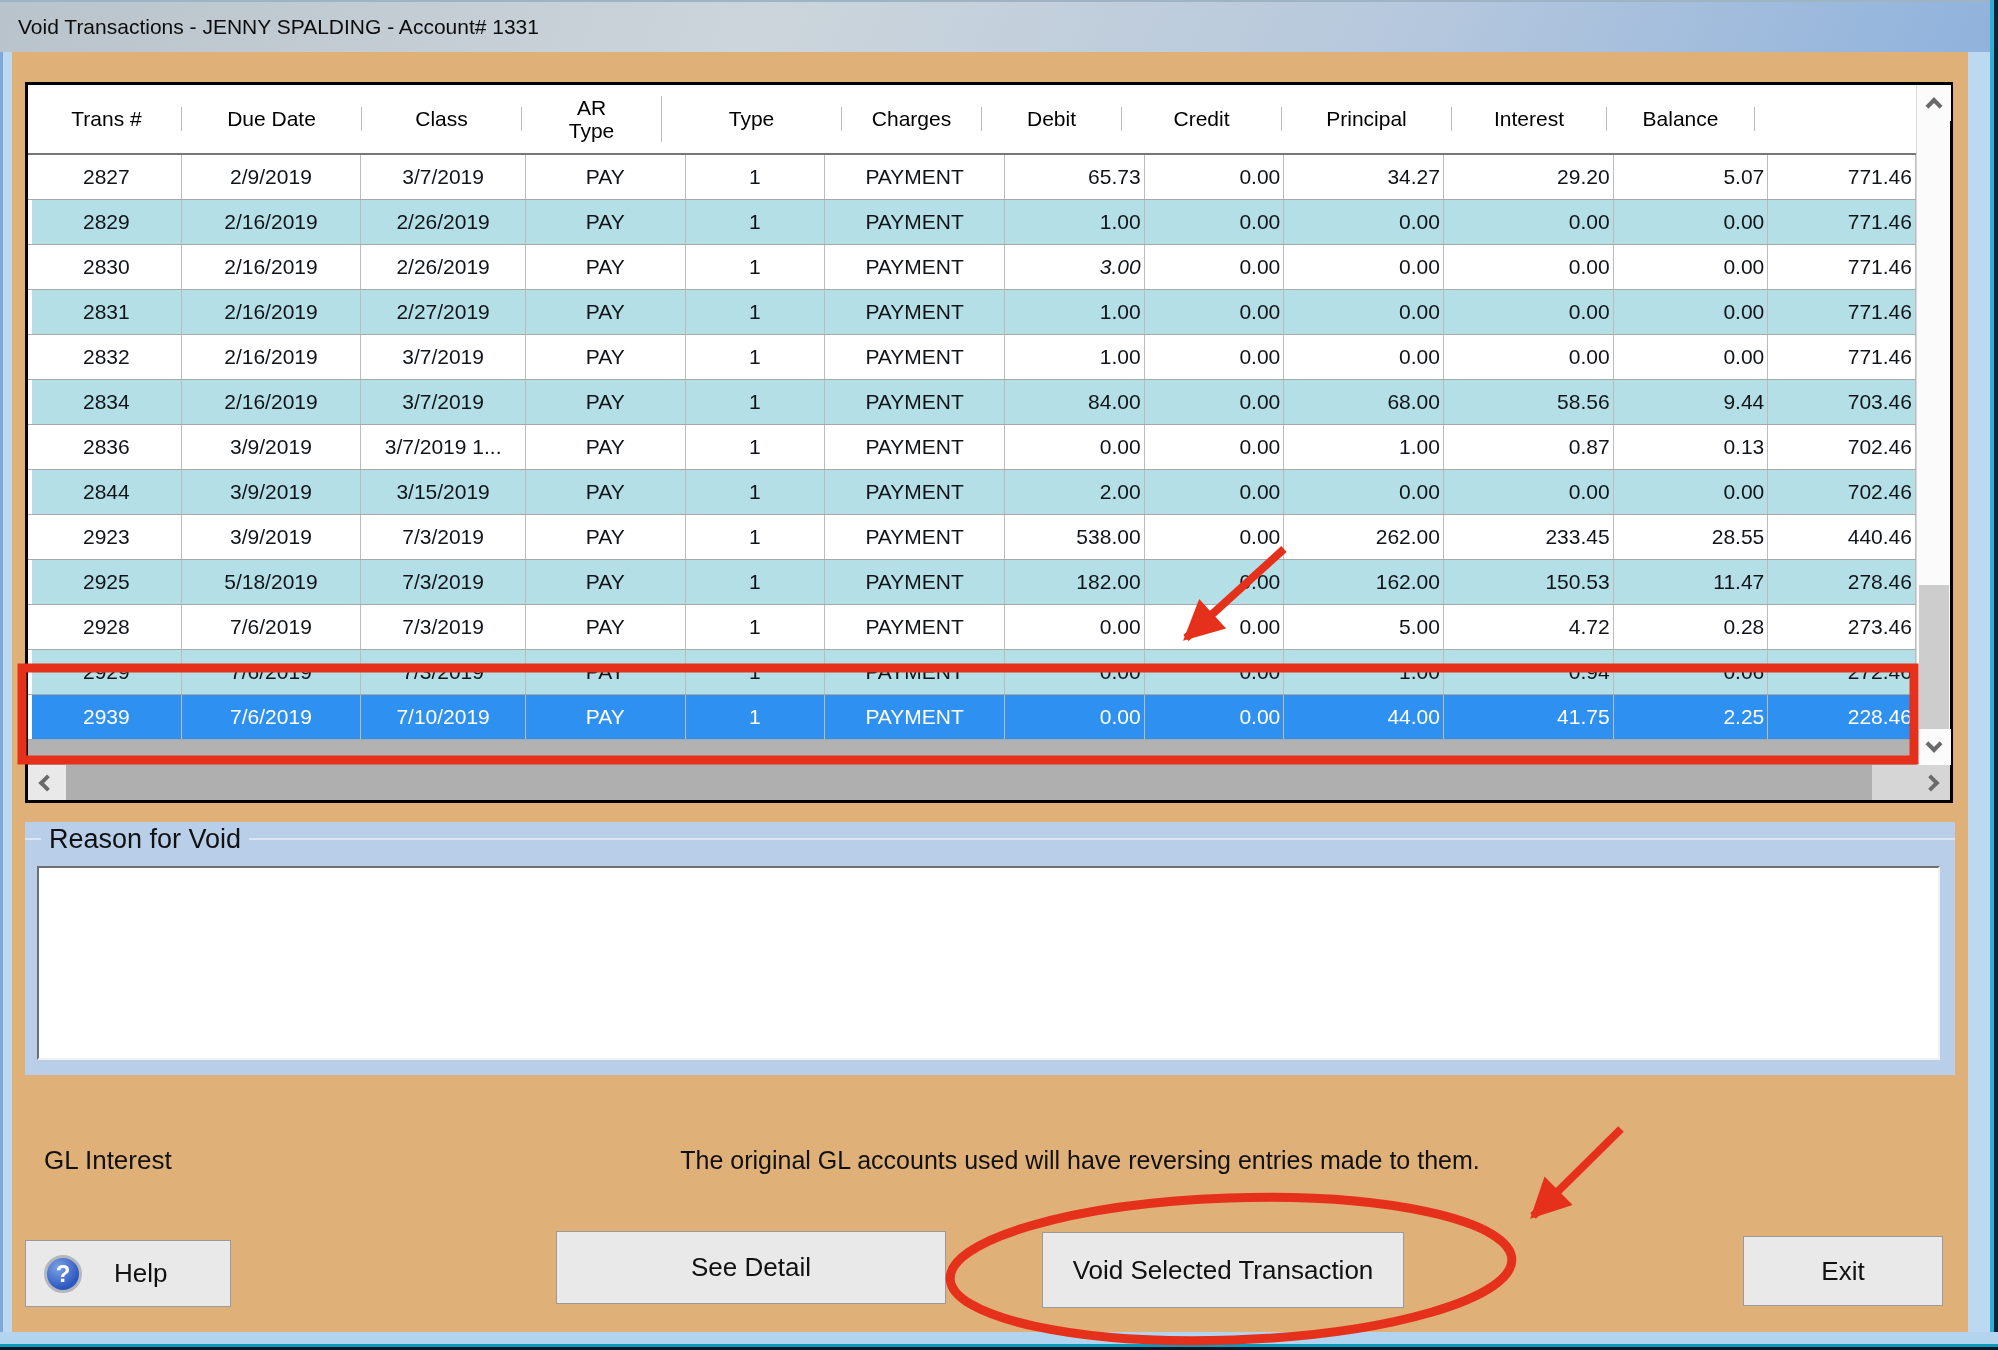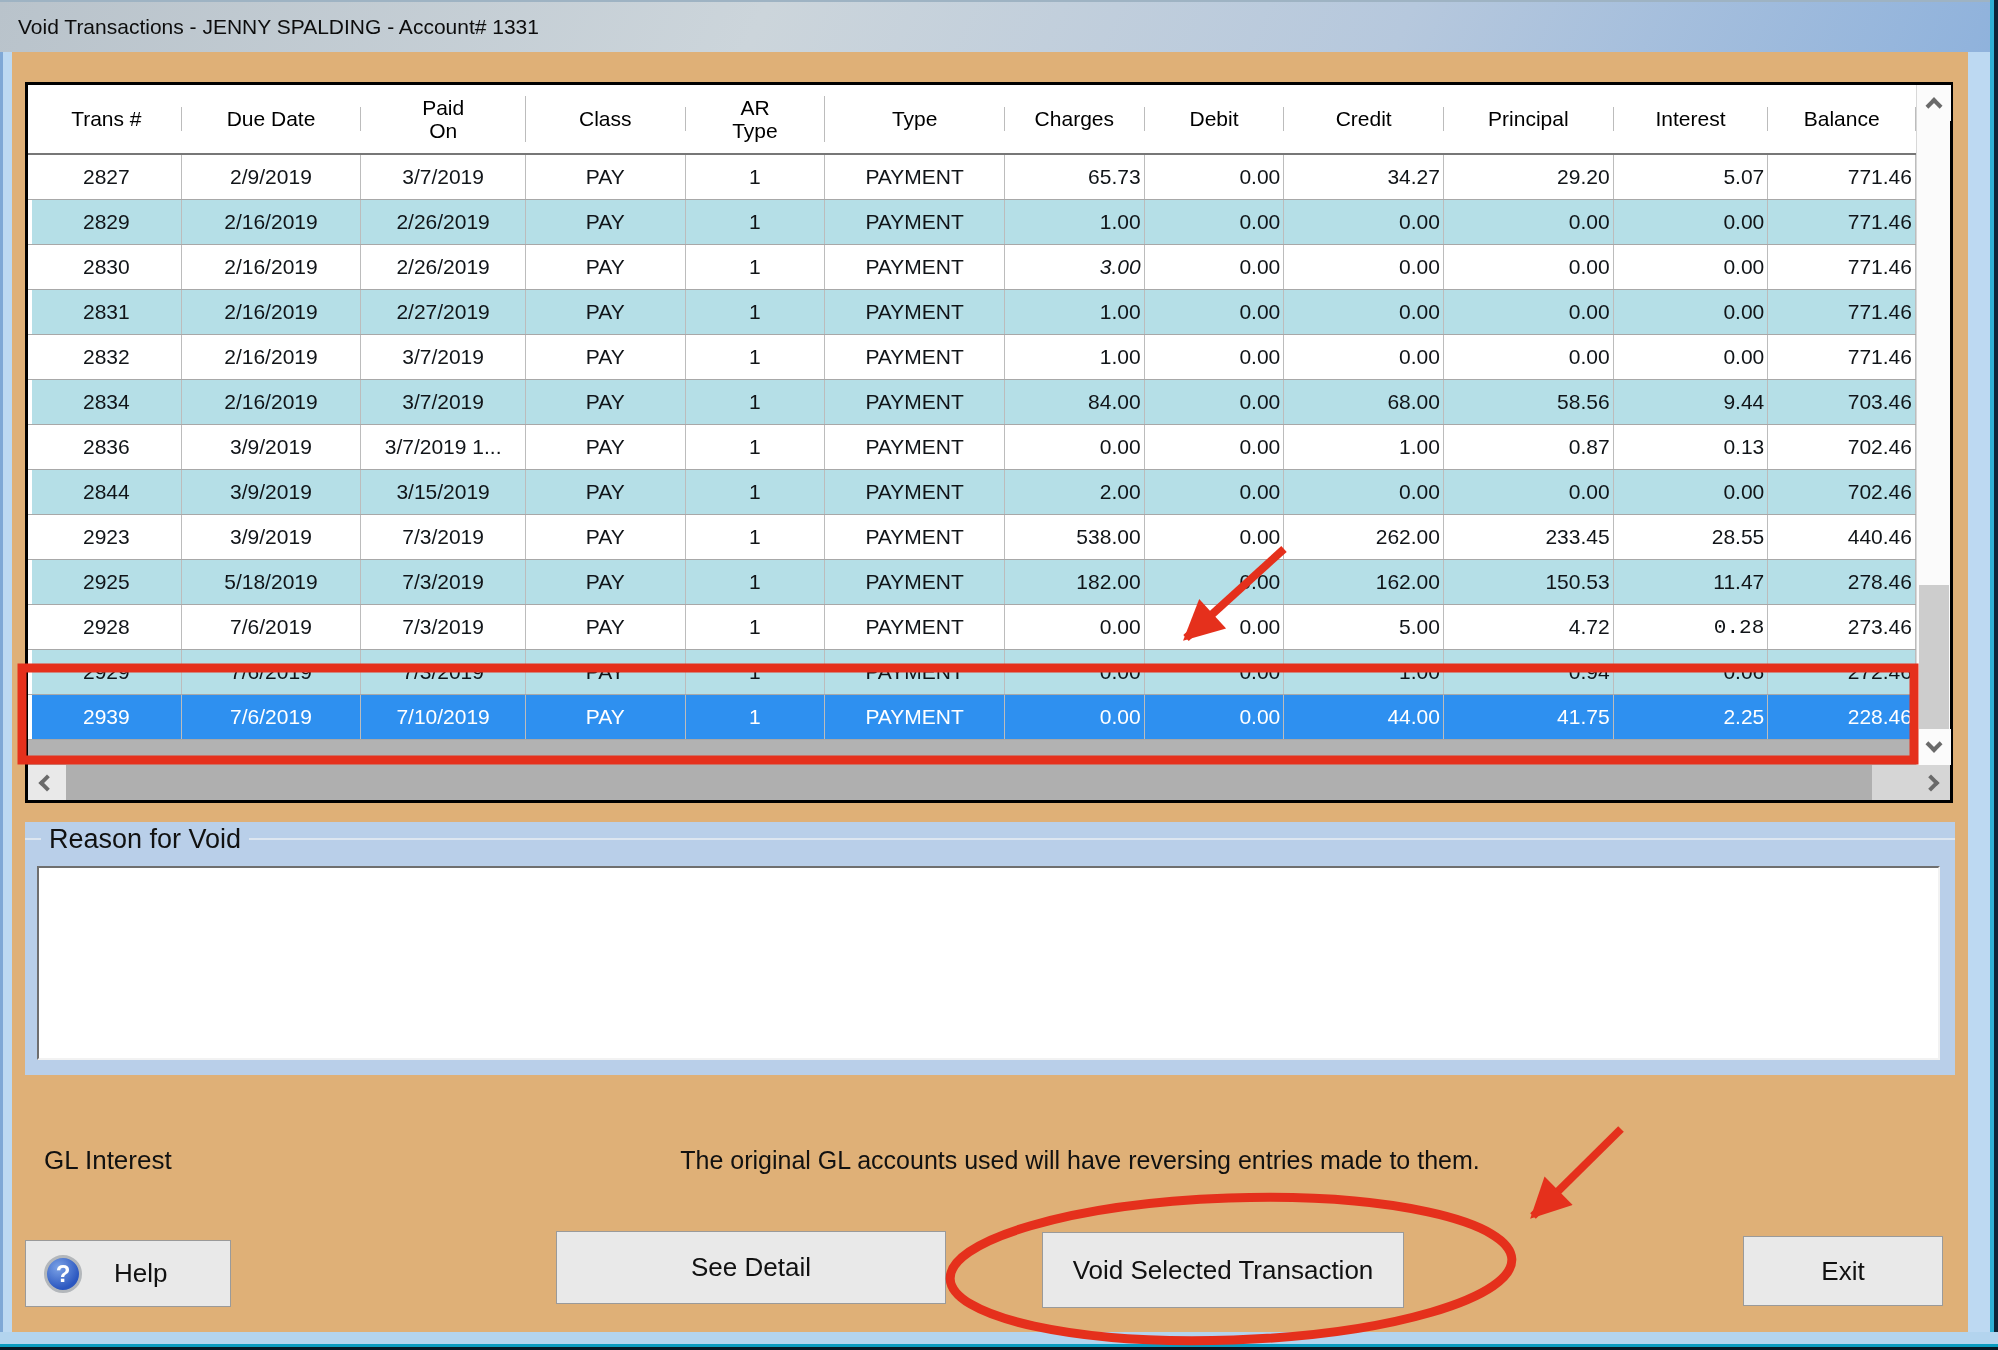--- a/index.html
+++ b/index.html
@@ -115,22 +115,20 @@
   <div class="edge-right-dark"></div>
   <div class="edge-bottom"></div>
   <div class="edge-bottom-cyan"></div>
   <div class="edge-bottom-dark"></div>
 
   <div class="grid-widget">
     <div class="grid-area">
       <div class="grid-header" id="grid-header">
           <div class="hcell" style="width: 150px;">Trans #</div>
           <div class="hcell" style="width: 180px;">Due Date</div>
-          <div class="hcell" style="width: 165px;">Paid
-On</div>
           <div class="hcell" style="width: 160px;">Class</div>
           <div class="hcell" style="width: 140px;">AR
 Type</div>
           <div class="hcell" style="width: 180px;">Type</div>
           <div class="hcell" style="width: 140px;">Charges</div>
           <div class="hcell" style="width: 140px;">Debit</div>
           <div class="hcell" style="width: 160px;">Credit</div>
           <div class="hcell" style="width: 170px;">Principal</div>
           <div class="hcell" style="width: 155px;">Interest</div>
           <div class="hcell" style="width: 148px;">Balance</div>
@@ -280,21 +278,21 @@
             <div class="gcell c" style="width: 150px;">2928</div>
             <div class="gcell c" style="width: 180px;">7/6/2019</div>
             <div class="gcell c" style="width: 165px;">7/3/2019</div>
             <div class="gcell c" style="width: 160px;">PAY</div>
             <div class="gcell c" style="width: 140px;">1</div>
             <div class="gcell c" style="width: 180px;">PAYMENT</div>
             <div class="gcell r" style="width: 140px;">0.00</div>
             <div class="gcell r" style="width: 140px;">0.00</div>
             <div class="gcell r" style="width: 160px;">5.00</div>
             <div class="gcell r" style="width: 170px;">4.72</div>
-            <div class="gcell r" style="width: 155px; font-family: Liberation Mono, monospace;">0.28</div>
+            <div class="gcell r" style="width: 155px;">0.28</div>
             <div class="gcell r" style="width: 148px;">273.46</div>
           </div>
           <div class="grow cyan">
             <div class="gcell c" style="width: 150px;">2929</div>
             <div class="gcell c" style="width: 180px;">7/6/2019</div>
             <div class="gcell c" style="width: 165px;">7/3/2019</div>
             <div class="gcell c" style="width: 160px;">PAY</div>
             <div class="gcell c" style="width: 140px;">1</div>
             <div class="gcell c" style="width: 180px;">PAYMENT</div>
             <div class="gcell r" style="width: 140px;">0.00</div>

